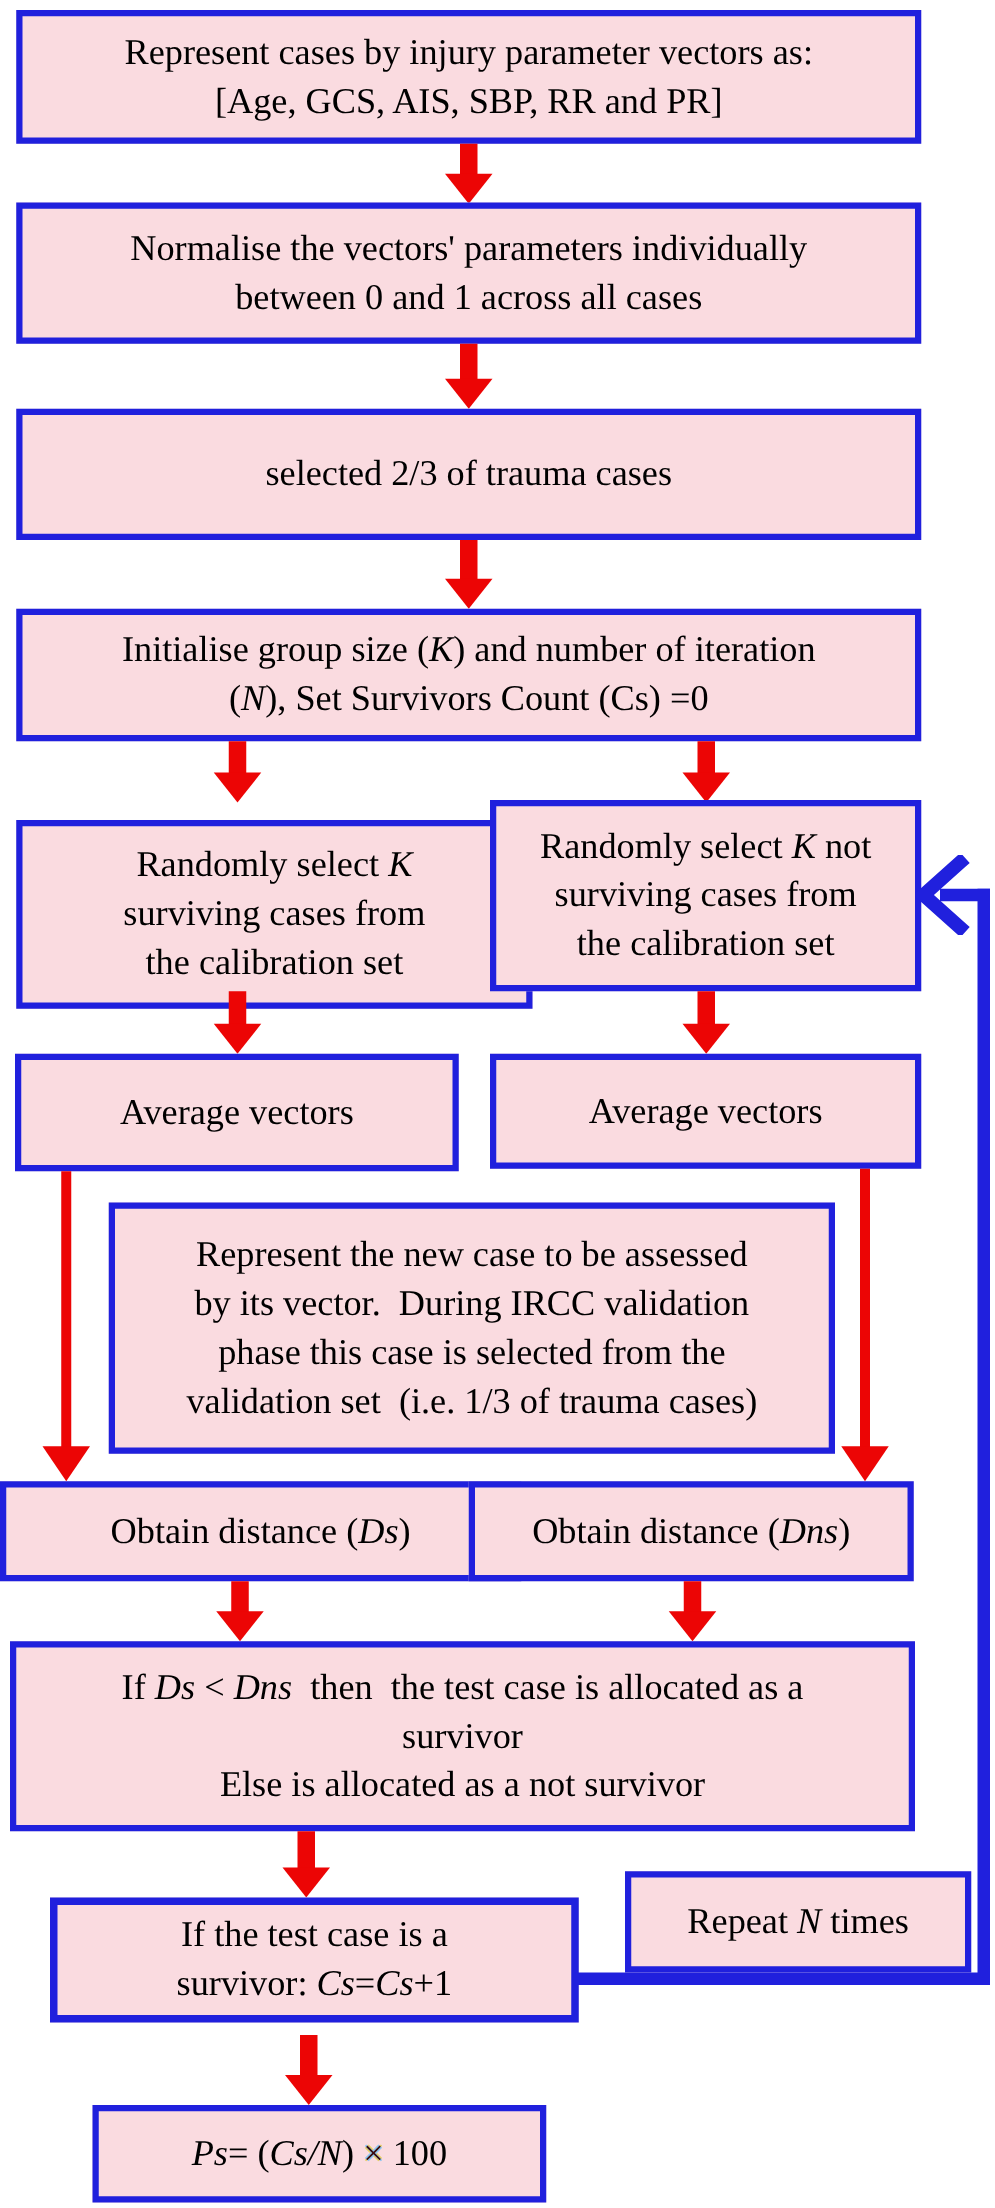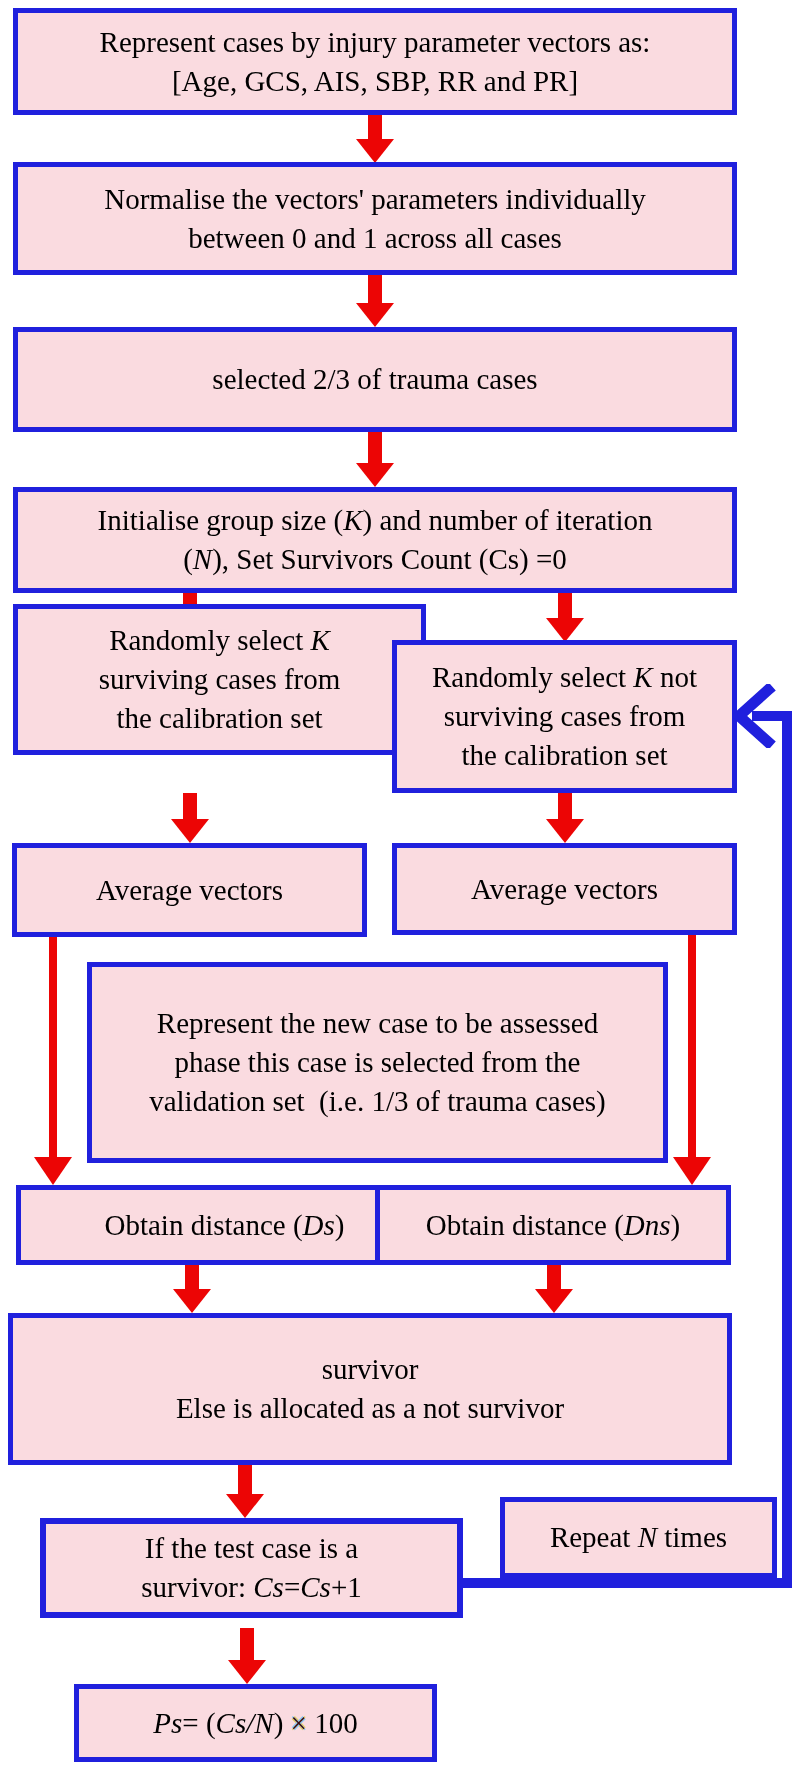--- a/index.html
+++ b/index.html
@@ -74,21 +74,21 @@
   </div>
   <div class="rarrow" style="left:356px;top:432px;height:55px"></div>
 
   <div class="box" style="left:13px;top:487px;width:724px;height:106px">
     <div class="line"><span>Initialise group size (</span><span class="it">K</span><span>) and number of iteration</span></div>
     <div class="line"><span>(</span><span class="it">N</span><span>), Set Survivors Count (Cs) =0</span></div>
   </div>
   <div class="rarrow" style="left:171px;top:593px;height:49px"></div>
   <div class="rarrow" style="left:546px;top:593px;height:49px"></div>
 
-  <div class="box" style="left:13px;top:604px;width:413px;height:151px">
+  <div class="box" style="left:13px;top:656px;width:413px;height:151px">
     <div class="line"><span>Randomly select </span><span class="it">K</span></div>
     <div class="line"><span>surviving cases from</span></div>
     <div class="line"><span>the calibration set</span></div>
   </div>
   <div class="box" style="left:392px;top:640px;width:345px;height:153px">
     <div class="line"><span>Randomly select </span><span class="it">K</span><span> not</span></div>
     <div class="line"><span>surviving cases from</span></div>
     <div class="line"><span>the calibration set</span></div>
   </div>
   <div class="rarrow" style="left:171px;top:793px;height:50px"></div>
@@ -101,34 +101,36 @@
     <div class="line"><span>Average vectors</span></div>
   </div>
 
   <div class="rline" style="left:49px;top:937px;height:221px"></div>
   <div class="rhead" style="left:34px;top:1157px"></div>
   <div class="rline" style="left:688px;top:935px;height:223px"></div>
   <div class="rhead" style="left:673px;top:1157px"></div>
 
   <div class="box" style="left:87px;top:962px;width:581px;height:201px">
     <div class="line"><span>Represent the new case to be assessed</span></div>
+    <div class="line"><span>by its vector.  During IRCC validation</span></div>
     <div class="line"><span>phase this case is selected from the</span></div>
     <div class="line"><span>validation set  (i.e. 1/3 of trauma cases)</span></div>
   </div>
 
-  <div class="box" style="left:16px;top:1185px;width:417px;height:80px">
+  <div class="box" style="left:0;top:1185px;width:417px;height:80px">
     <div class="line"><span>Obtain distance (</span><span class="it">Ds</span><span>)</span></div>
   </div>
   <div class="box" style="left:375px;top:1185px;width:356px;height:80px">
     <div class="line"><span>Obtain distance (</span><span class="it">Dns</span><span>)</span></div>
   </div>
   <div class="rarrow" style="left:173px;top:1265px;height:48px"></div>
   <div class="rarrow" style="left:535px;top:1265px;height:48px"></div>
 
   <div class="box" style="left:8px;top:1313px;width:724px;height:152px">
+    <div class="line"><span>If </span><span class="it">Ds</span><span> &lt; </span><span class="it">Dns</span><span>  then  the test case is allocated as a</span></div>
     <div class="line"><span>survivor</span></div>
     <div class="line"><span>Else is allocated as a not survivor</span></div>
   </div>
   <div class="rarrow" style="left:226px;top:1465px;height:53px"></div>
 
   <div class="box thick" style="left:40px;top:1518px;width:423px;height:100px">
     <div class="line"><span>If the test case is a</span></div>
     <div class="line"><span>survivor: </span><span class="it">Cs</span><span>=</span><span class="it">Cs</span><span>+1</span></div>
   </div>
 

